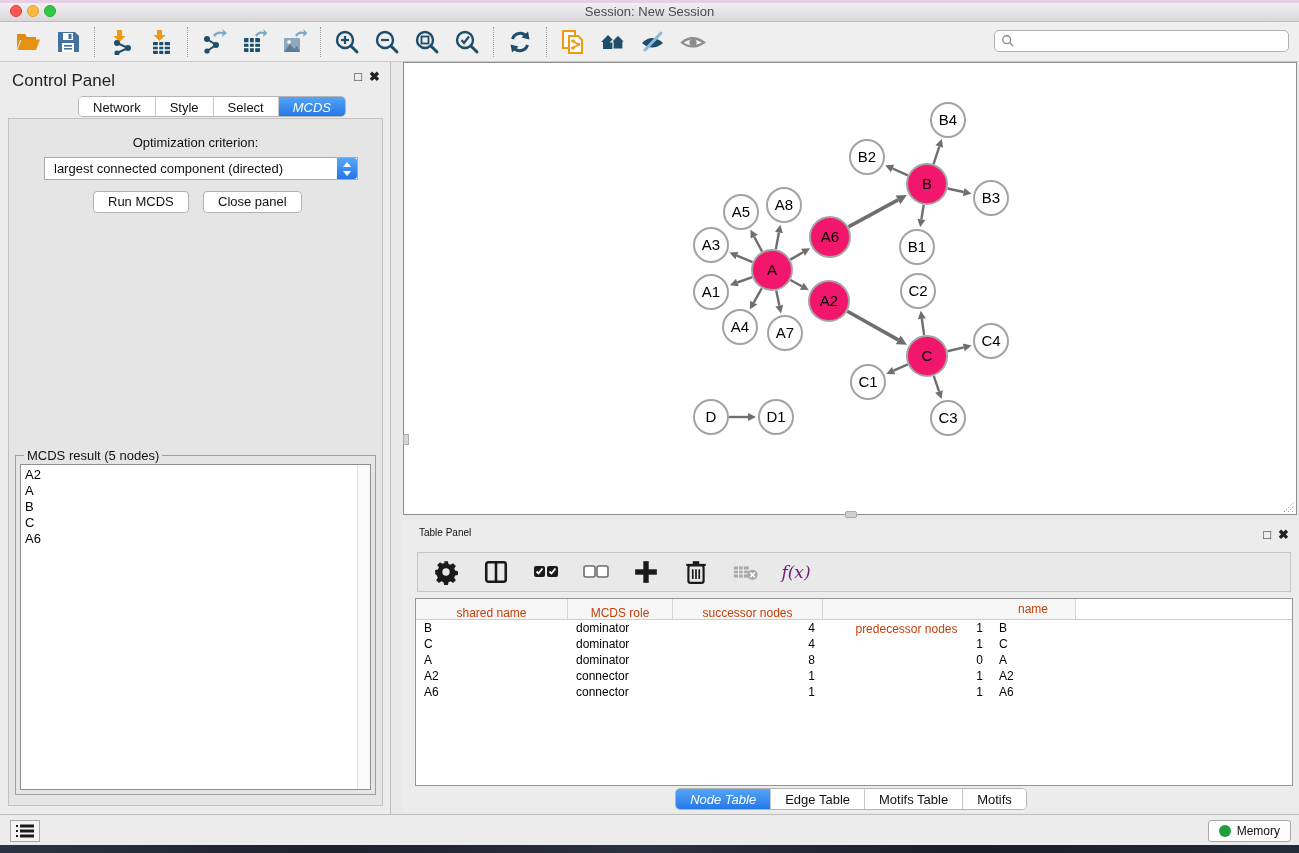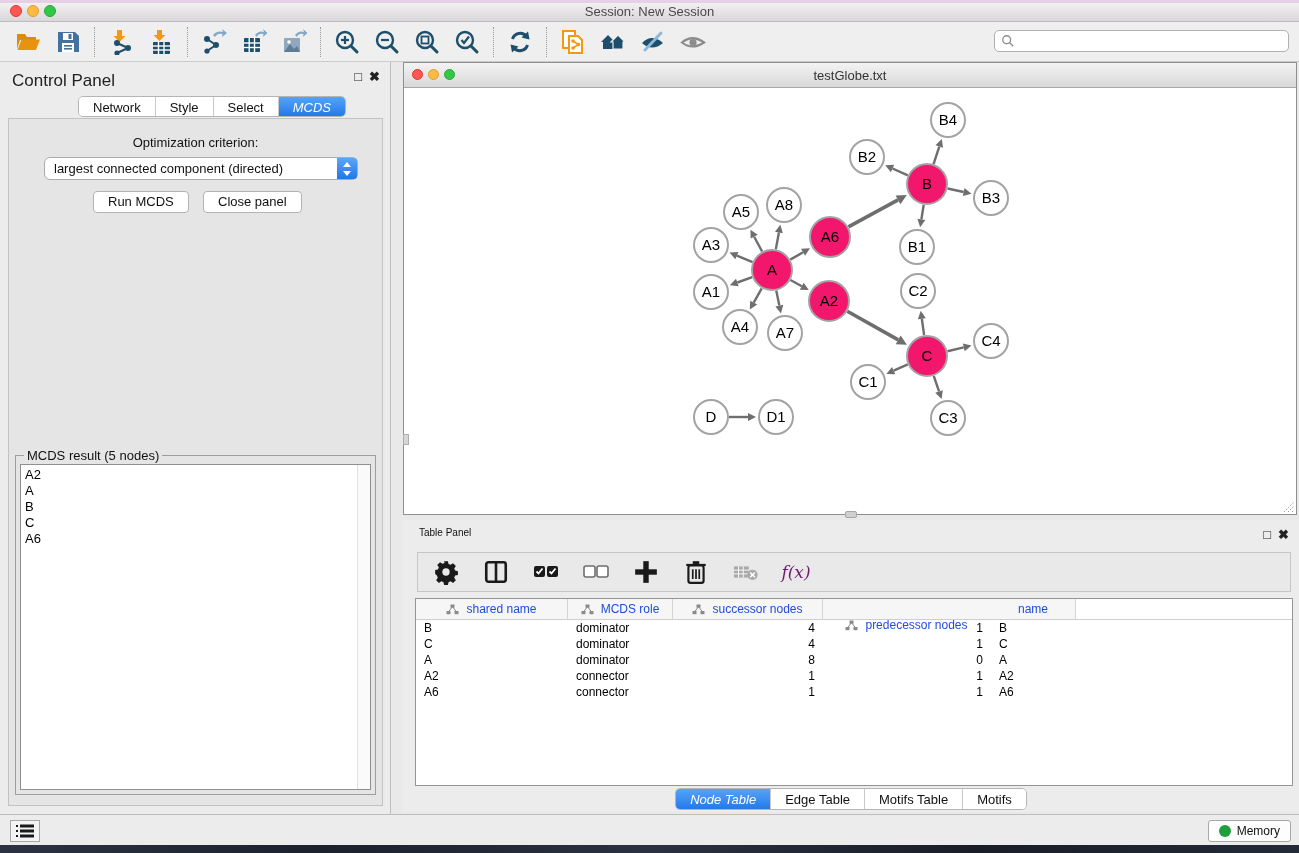--- a/index.html
+++ b/index.html
@@ -34,21 +34,21 @@
   .panel-ctl { position:absolute; top:7px; font-size:13px; color:#222; cursor:default; }
   .panel-ctl.float { right:28px; }
   .panel-ctl.close { right:10px; font-weight:bold; }
   .segbar { position:absolute; left:78px; top:34px; display:flex; border:1px solid #b5b5b5; border-radius:5px; overflow:hidden; background:#fff; height:21px; }
   .seg { padding:2px 14px; font-size:13px; color:#111; background:#fff; border-right:1px solid #c9c9c9; line-height:17px; cursor:default; }
   .seg:last-child { border-right:none; }
   .seg.sel { background:linear-gradient(#55a4f8,#2579e8); color:#fff;font-style:italic; }
   .cp-inner { position:absolute; left:8px; top:56px; width:375px; height:688px; background:#e5e5e5; border:1px solid #c2c2c2; }
   .opt-label { position:absolute; left:0; width:100%; top:16px; text-align:center; font-size:13px; color:#111; }
   .dropdown { position:absolute; left:35px; top:38px; width:314px; height:23px; background:#fff;
-    border:1px solid #ababab; border-radius:6px; display:flex; align-items:center; cursor:default; }
+    border:1px solid #ababab; border-radius:0; display:flex; align-items:center; cursor:default; }
   .dropdown .dd-text { padding-left:9px; font-size:13px; flex:1; }
   .dd-stepper { width:20px; height:21px; border-radius:0 3px 3px 0; background:linear-gradient(#59a7f9,#2376e7);
     display:flex; flex-direction:column; align-items:center; justify-content:center; gap:1px; }
   .btn { position:absolute; height:22px; background:#fff; border:1px solid #b3b3b3; border-radius:4px;
     font-size:13px; color:#111; text-align:center; line-height:20px; padding:0 14px; cursor:default; }
   .fieldset { position:absolute; left:6px; top:336px; width:361px; height:340px; border:1px solid #9e9e9e; }
   .fieldset-legend { position:absolute; left:8px; top:-8px; background:#e5e5e5; padding:0 3px; font-size:13px; }
   .listbox { position:absolute; left:4px; top:8px; right:4px; bottom:4px; background:#fff; border:1px solid #8f8f8f; overflow:hidden; }
   .listbox ul { list-style:none; padding:2px 0 0 4px; }
   .listbox li { font-size:13px; line-height:16px; color:#000; }
@@ -70,22 +70,22 @@
   
   .table-panel { position:absolute; left:403px; top:520px; width:896px; height:292px; background:#ececec; }
   .tp-header { position:relative; height:28px; }
   .tp-title { position:absolute; left:16px; top:7px; font-size:10px; }
   .tp-toolbar { position:absolute; left:14px; top:32px; width:874px; height:40px; background:#e9e9e9;
     border:1px solid #c6c6c6; display:flex; align-items:center; padding-left:14px; gap:22px; }
   .tp-toolbar .tb-btn { width:28px; }
   .fx { font-family:"DejaVu Serif", serif; font-style:italic; font-size:17px; color:#701a75; }
   .data-table { position:absolute; left:12px; top:78px; width:878px; height:188px; background:#fff; border:1px solid #949494; overflow:hidden; }
   .dt-headrow { display:flex; height:21px; border-bottom:1px solid #cfcfcf; background:#f6f6f6; }
-  .dt-h { display:flex; align-items:center; justify-content:center; gap:7px; font-size:12px; color:#1d4ed8;
-    border-right:1px solid #d4d4d4; cursor:default; }
+  .dt-h { display:flex; align-items:center; justify-content:center; gap:7px; font-size:12px; color:#c2410c;
+    border-right:1px solid #d4d4d4; cursor:default;flex-direction:column; }
   .dt-h.filler { flex:1; background:#fff; border-right:none; }
   .dt-row { display:flex; height:16px; }
   .dt-c { font-size:12px; color:#000; padding:1px 8px 0 8px; white-space:nowrap; overflow:hidden; }
   .bottom-tabs { position:absolute; left:0; right:0; top:268px; display:flex; justify-content:center; }
   .bottom-tabs .segbar2 { display:flex; border:1px solid #b5b5b5; border-radius:5px; overflow:hidden; background:#fff; height:22px; }
 
   
   .statusbar { position:absolute; left:0; top:814px; width:1299px; height:31px; background:#ececec; border-top:1px solid #bdbdbd; }
   .status-list-btn { position:absolute; left:10px; top:5px; width:30px; height:22px; background:#f4f4f4;
     border:1px solid #a8a8a8; display:flex; align-items:center; justify-content:center; cursor:default; }
@@ -298,26 +298,20 @@
             <li>C</li>
             <li>A6</li>
           </ul>
         <div class="list-scroll"></div>
       </div>
     </div>
   </div>
 </div>
 
 <div class="net-window">
-  <div class="net-titlebar">
-    <span class="tl red"></span>
-    <span class="tl yellow"></span>
-    <span class="tl green"></span>
-    <div class="net-title">testGlobe.txt</div>
-  </div>
   <div class="net-canvas">
     <svg id="graph-svg" width="892" height="427" viewBox="0 0 892 427">
         <line x1="348.2454960056743" y1="189.1245752110683" x2="333.339338659101" y2="194.50056638524225" stroke="#6E6E6E" stroke-width="2.4"></line>
         <polygon points="325.81381332792927,197.21469027517304 331.9822767141356,190.7378037196564 334.69640060406635,198.2633290508281" fill="#6E6E6E"></polygon>
         <line x1="386.44816195004034" y1="192.03321088510967" x2="397.7669990261309" y2="198.18906964579048" stroke="#6E6E6E" stroke-width="2.4"></line>
         <polygon points="404.7948702451939,202.01124522107037 395.855911238491,201.70300525532198 399.67808681377085,194.67513403625898" fill="#6E6E6E"></polygon>
         <line x1="348.5685920881259" y1="174.03630823283848" x2="332.9085438824988" y2="167.6182556895487" stroke="#6E6E6E" stroke-width="2.4"></line>
         <polygon points="325.50610277321346,164.58446834967765 334.42543755243435,163.91703513490603 331.39165021256326,171.31947624419138" fill="#6E6E6E"></polygon>
         <line x1="357.7197701091396" y1="200.3116594930951" x2="349.7069731878139" y2="214.58445400920652" stroke="#6E6E6E" stroke-width="2.4"></line>
         <polygon points="345.79069513415277,221.56032429229037 346.219038046272,212.62631498237596 353.1949083293558,216.5425930360371" fill="#6E6E6E"></polygon>

